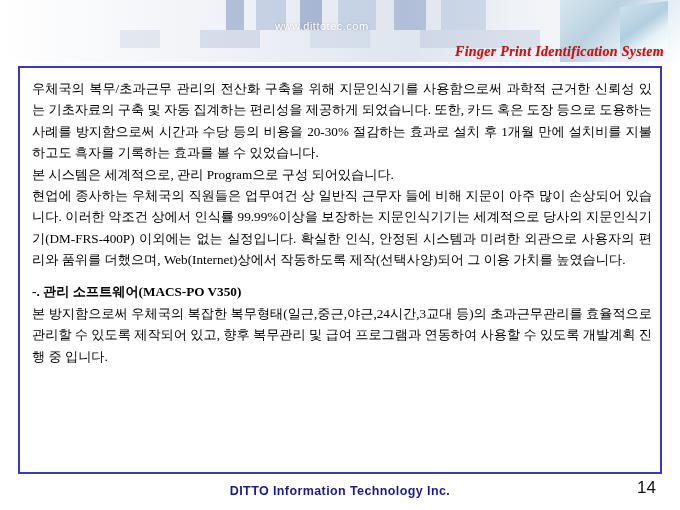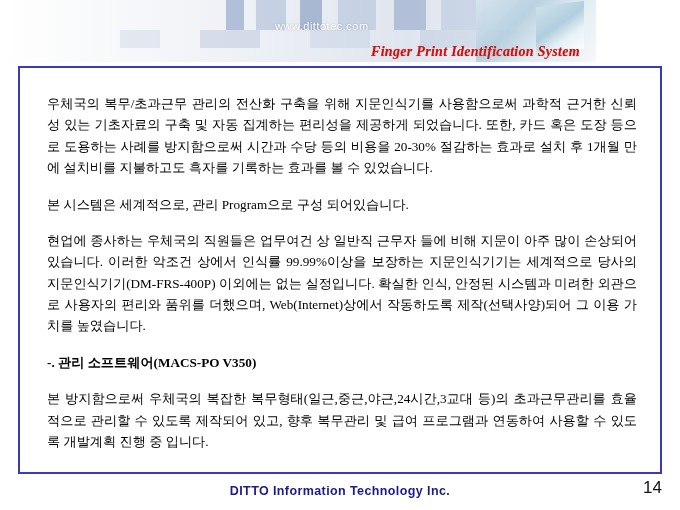--- a/index.html
+++ b/index.html
@@ -12,21 +12,21 @@
     background: #ffffff;
     font-family: "Liberation Serif", serif;
     overflow: hidden;
     position: relative;
   }
 
   
   #header {
     position: absolute;
     left: 0; top: 0;
-    width: 596px; height: 62px;
+    width: 680px; height: 62px;
     overflow: hidden;
   }
   .hdr-bg {
     position: absolute;
     left: 0; top: 0;
     width: 680px; height: 62px;
     background: linear-gradient(to right,#ffffff 0%, #f2f4f8 28%, #e7ebf2 48%, #dfe5ee 60%, #eef1f6 75%, #ffffff 100%);
   }
   .hdr-blocks {
     position: absolute;
@@ -140,39 +140,39 @@
   }
   #body-text {
     position: absolute;
     left: 12px; top: 10px;
     width: 620px;
     font-size: 13.2px;
     line-height: 1.62;
     color: #000000;
     text-align: justify;
   }
-  #body-text p { margin: 15px; }
+  #body-text p { margin: 0; }
   #body-text p.gap { margin-top: 11px; }
   .sect { font-weight: bold; }
 
   
   #footer-line {
     position: absolute;
     left: 0; top: 484px;
     width: 680px;
     text-align: center;
     font-family: "Liberation Sans", sans-serif;
     font-size: 12.5px;
     font-weight: bold;
     color: #1a1a8c;
     letter-spacing: 0.4px;
   }
   #page-no {
     position: absolute;
-    right: 18px; top: 478px;
+    right: 24px; top: 478px;
     font-family: "Liberation Sans", sans-serif;
     font-size: 17px;
     color: #111111;
   }
 </style>
 </head>
 <body>
 
 <div id="header">
   <div class="hdr-bg"></div>

